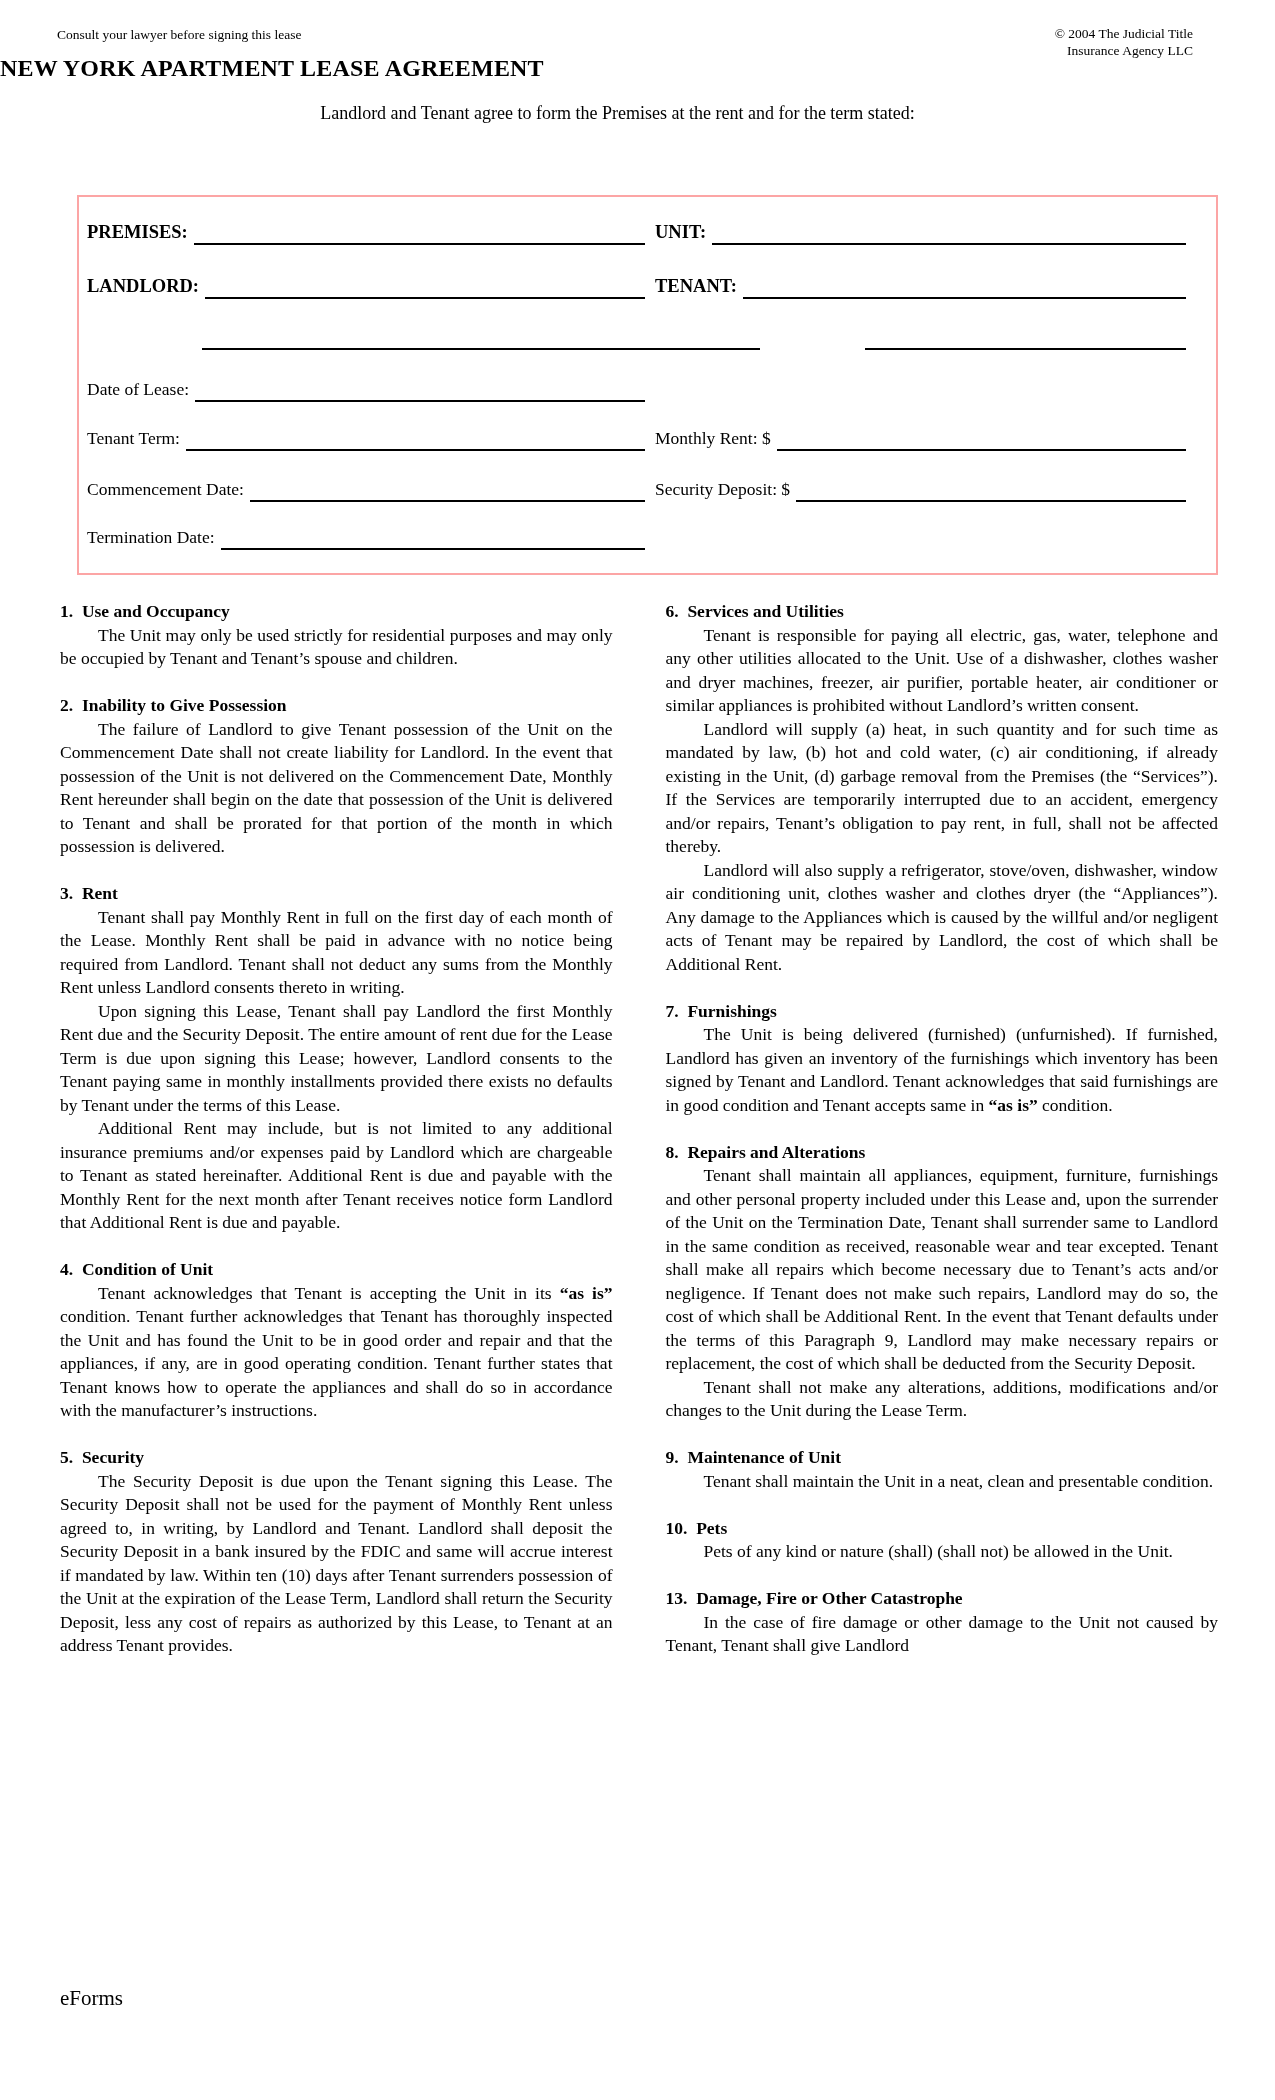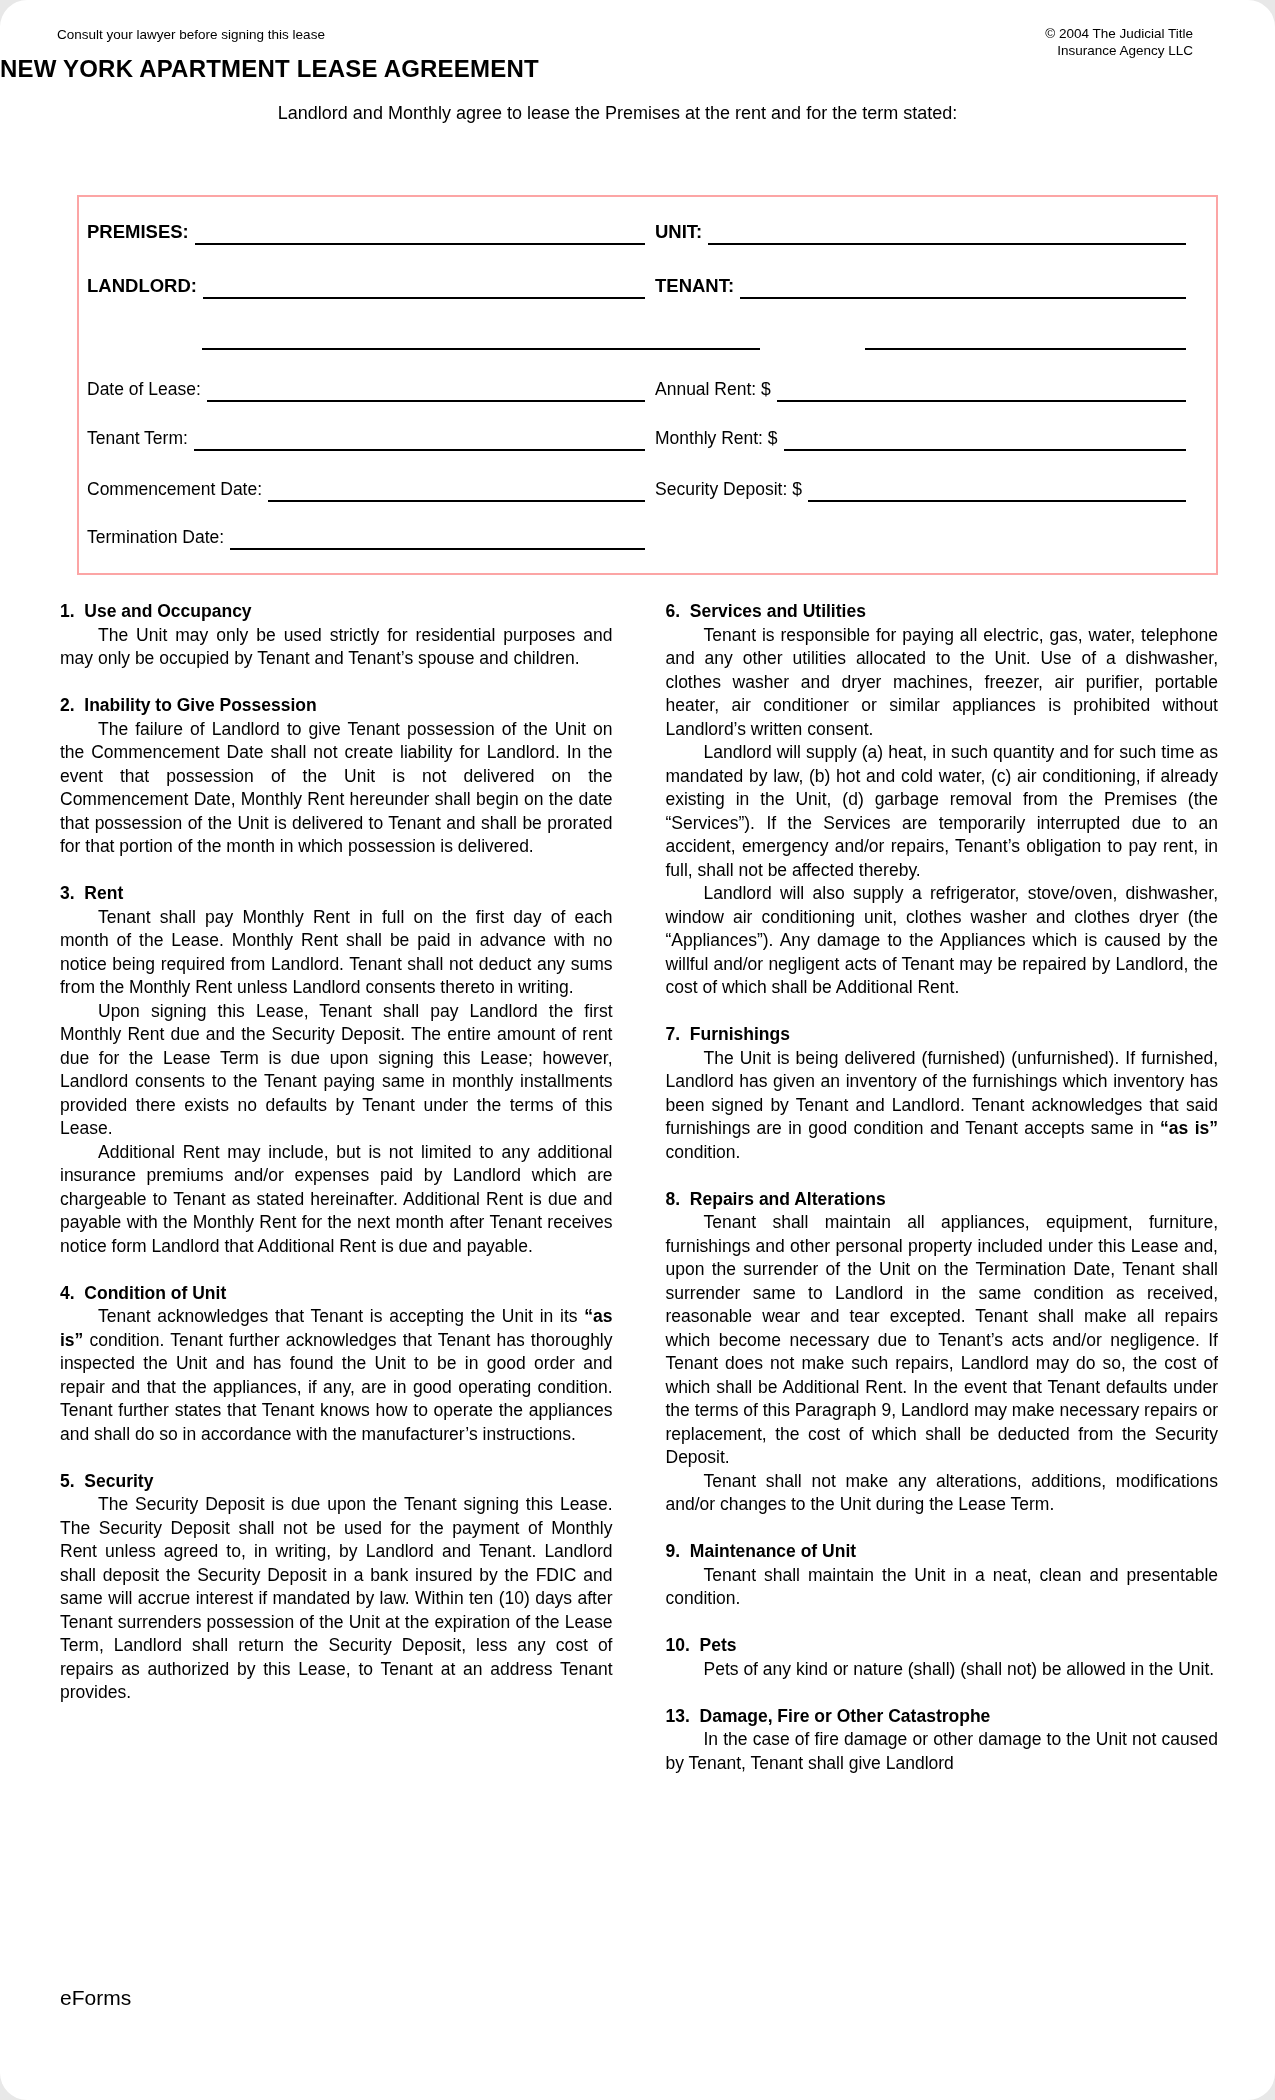--- a/index.html
+++ b/index.html
@@ -1,18 +1,18 @@
 <!DOCTYPE html>
 <html><head>
 <meta charset="utf-8">
 <style>
   html,body{margin:0;padding:0;background:#e8e8e8;}
   .page{
     position:relative;width:1275px;height:2100px;background:#ffffff;
-    font-family:Liberation Sans, sans-serif;color:#000;overflow:hidden;margin:0 auto;border-radius:27px;
+    font-family:Liberation Serif, serif;color:#000;overflow:hidden;margin:0 auto;
   }
   
   .disclaimer{position:absolute;left:57px;top:27px;font-size:13.5px;}
   .copyright{position:absolute;right:82px;top:25px;font-size:13.5px;text-align:right;line-height:17px;}
   .doc-title{position:absolute;left:0;right:40px;top:55px;text-align:left;font-weight:bold;font-size:24px;letter-spacing:.2px;}
   .doc-subtitle{position:absolute;left:0;right:40px;top:103px;text-align:center;font-size:18px;}
   
   .form-box{position:absolute;left:77px;top:195px;width:1137px;height:376px;border:2px solid #fca5a5;}
   .frow{position:absolute;left:8px;right:30px;height:26px;display:flex;}
   .fcell-left{width:558px;flex:none;display:flex;align-items:flex-end;}
@@ -38,21 +38,21 @@
 <div class="page">
 
   <div class="disclaimer">Consult your lawyer before signing this lease</div>
 
   <div class="copyright">
     <div>© 2004 The Judicial Title</div>
     <div>Insurance Agency LLC</div>
   </div>
 
   <div class="doc-title">NEW YORK APARTMENT LEASE AGREEMENT</div>
-  <div class="doc-subtitle">Landlord and Monthly agree to lease the Premises at the rent and for the term stated:</div>
+  <div class="doc-subtitle">Landlord and Tenant agree to form the Premises at the rent and for the term stated:</div>
 
   <div class="form-box">
 
     <div class="frow" style="top:22px">
       <div class="fcell-left">
         <span class="flabel strong">PREMISES:</span>
         <span class="fline"></span>
       </div>
       <div class="fcell-right">
         <span class="flabel strong">UNIT:</span>
@@ -76,24 +76,20 @@
         <span class="fline"></span>
       </div>
       <div class="fcell-right indent-95">
         <span class="fline"></span>
       </div>
     </div>
 
     <div class="frow" style="top:179px">
       <div class="fcell-left">
         <span class="flabel">Date of Lease:</span>
-        <span class="fline"></span>
-      </div>
-      <div class="fcell-right">
-        <span class="flabel">Annual Rent: $</span>
         <span class="fline"></span>
       </div>
     </div>
 
     <div class="frow" style="top:228px">
       <div class="fcell-left">
         <span class="flabel">Tenant Term:</span>
         <span class="fline"></span>
       </div>
       <div class="fcell-right">

